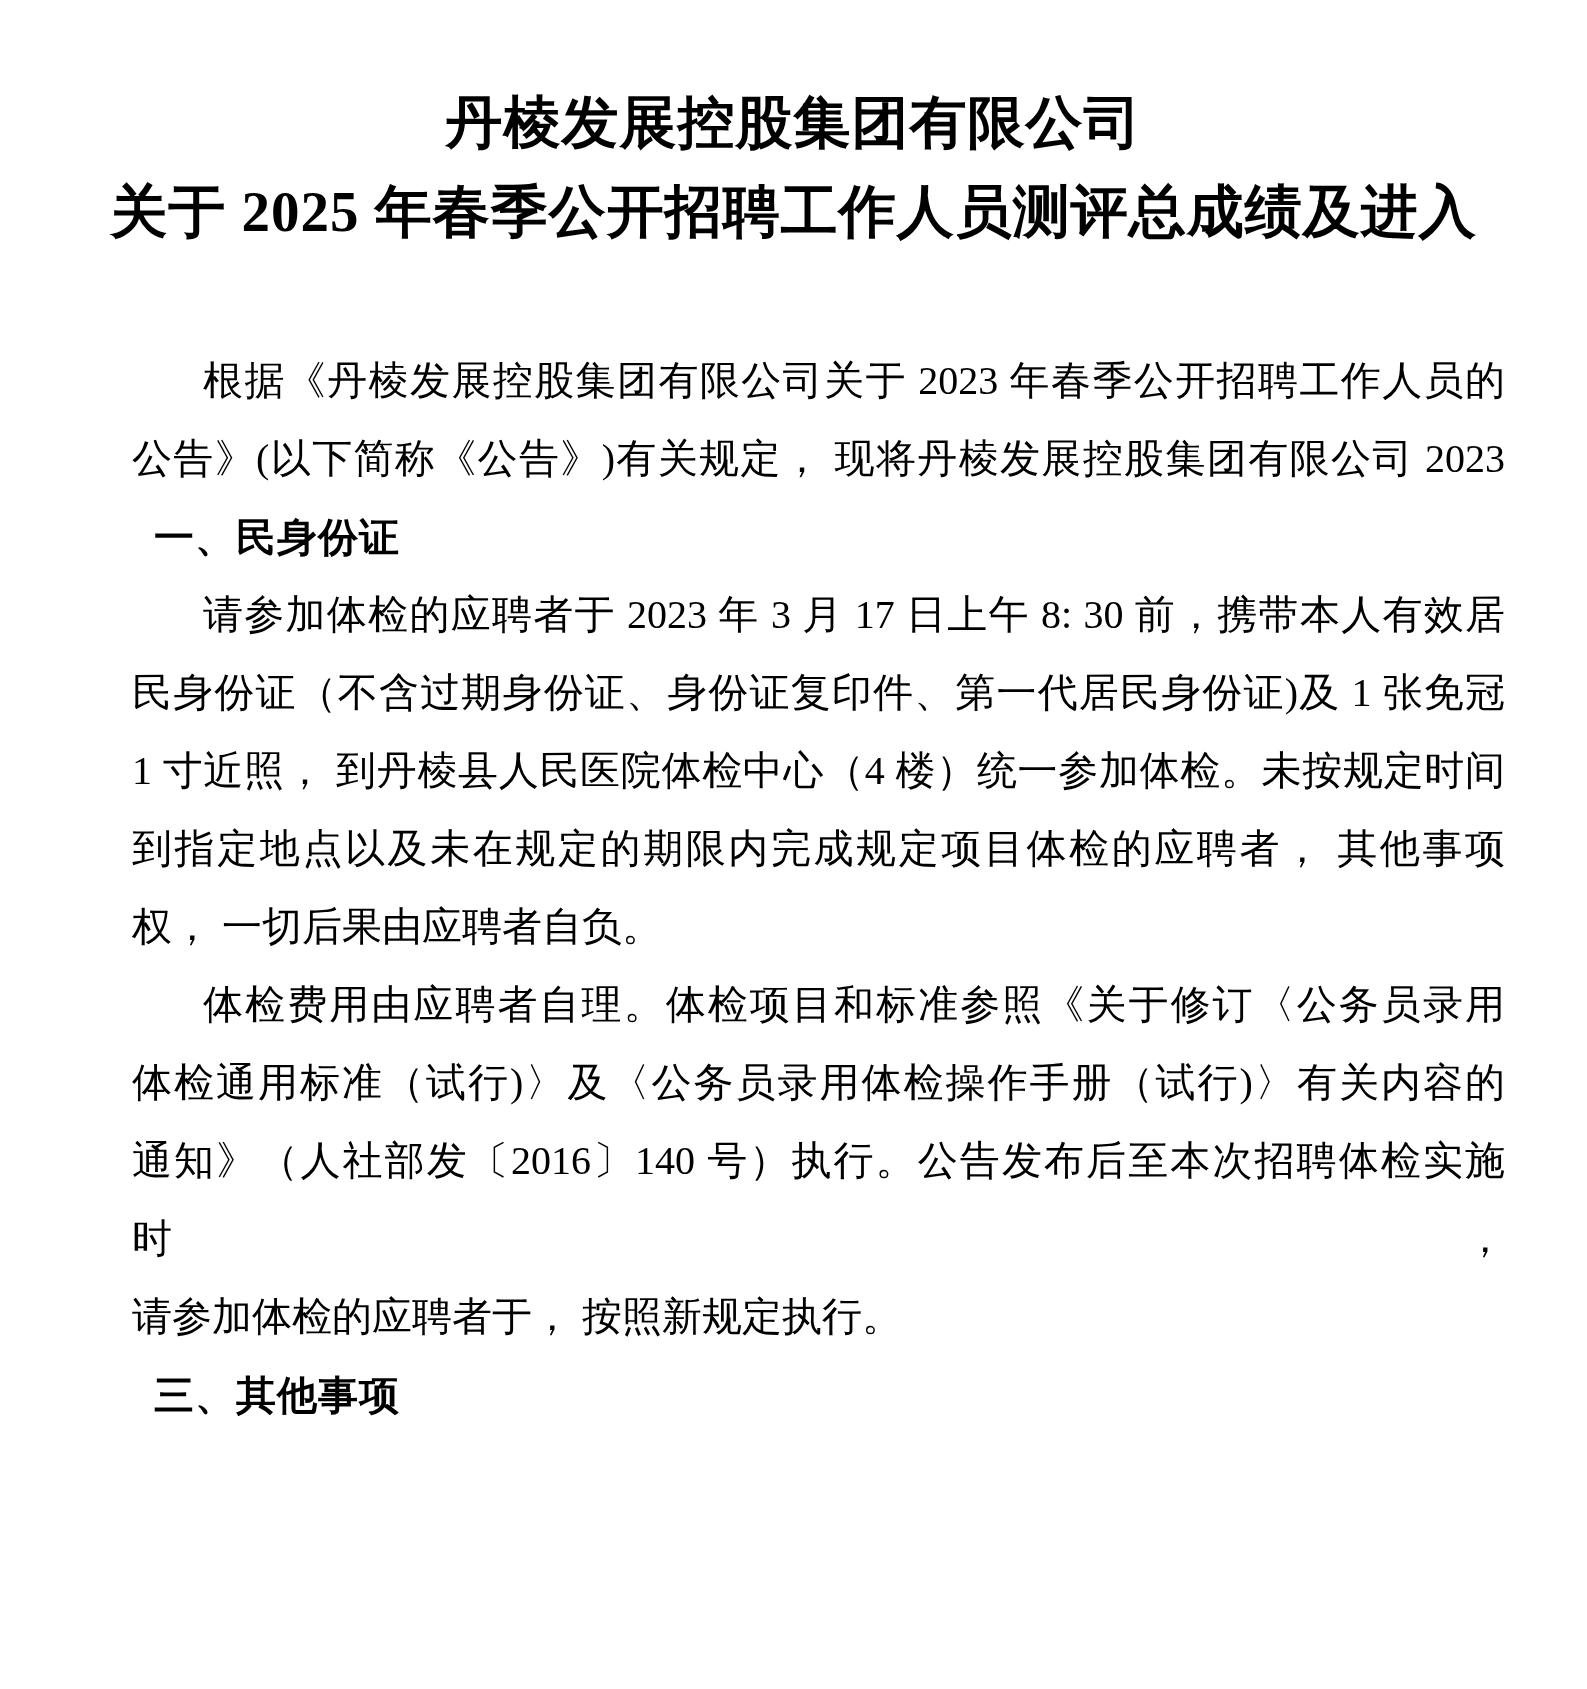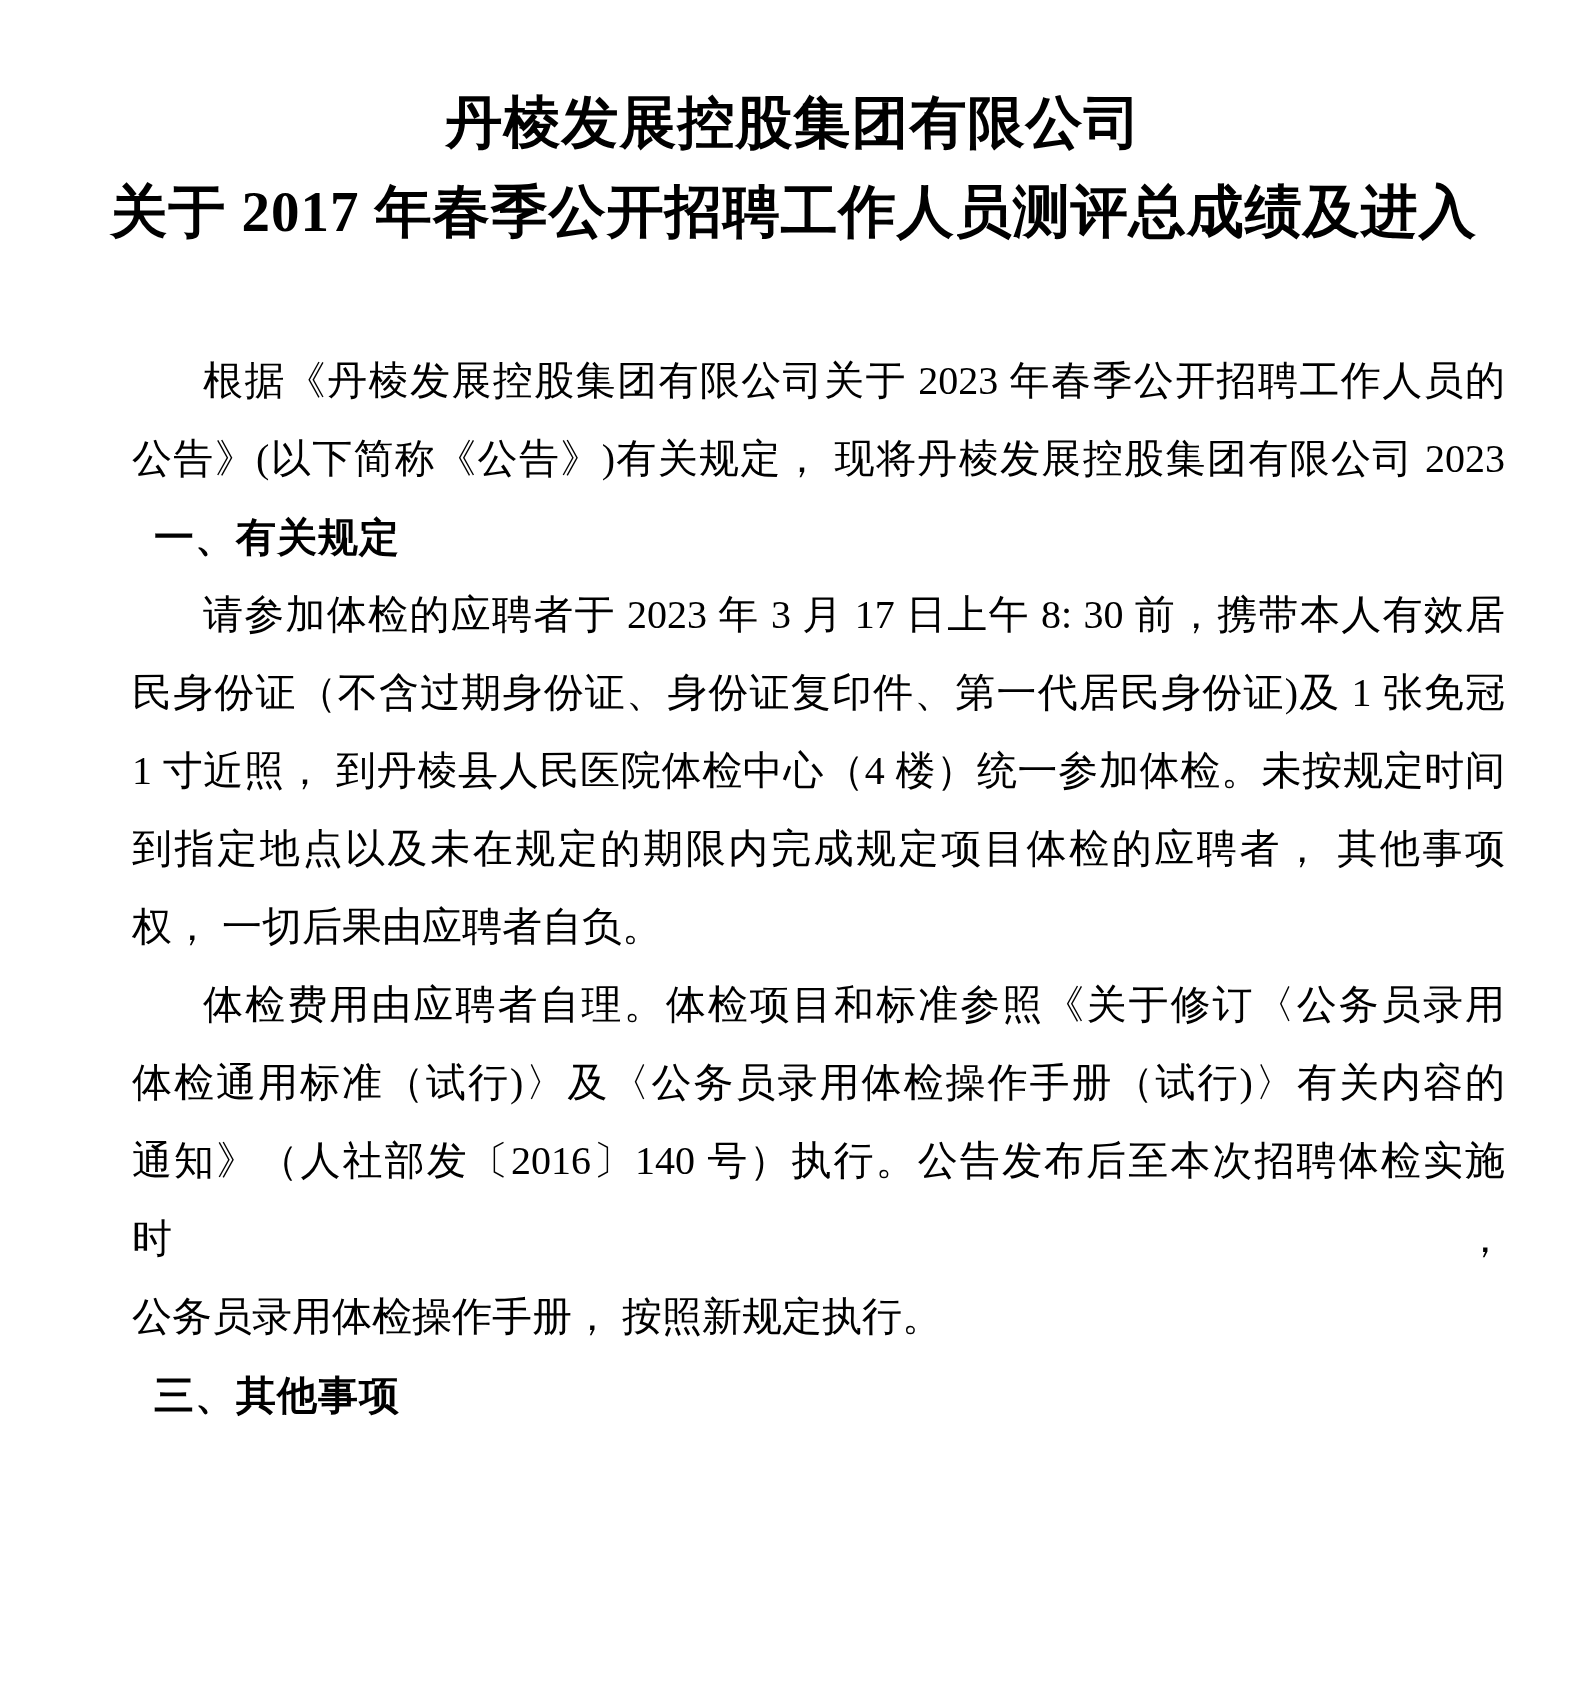--- a/index.html
+++ b/index.html
@@ -56,37 +56,37 @@
     min-height: 78px;
   }
 </style>
 </head>
 <body>
 
 <div class="page">
 
   <div class="title-block">
     <div class="title-line">丹棱发展控股集团有限公司</div>
-    <div class="title-line">关于 2017 年春季公开招聘工作人员测评总成绩及进入</div>
+    <div class="title-line">关于 2025 年春季公开招聘工作人员测评总成绩及进入</div>
   </div>
 
   <div class="body-block">
 
     <div class="line indent">根据《丹棱发展控股集团有限公司关于 2023 年春季公开招聘工作人员的</div>
     <div class="line">公告》(以下简称《公告》)有关规定， 现将丹棱发展控股集团有限公司 2023</div>
 
-    <div class="heading">一、有关规定</div>
+    <div class="heading">一、民身份证</div>
     <div class="line indent">请参加体检的应聘者于 2023 年 3 月 17 日上午 8: 30 前，携带本人有效居</div>
     <div class="line">民身份证（不含过期身份证、身份证复印件、第一代居民身份证)及 1 张免冠</div>
     <div class="line">1 寸近照， 到丹棱县人民医院体检中心（4 楼）统一参加体检。未按规定时间</div>
     <div class="line">到指定地点以及未在规定的期限内完成规定项目体检的应聘者， 其他事项</div>
     <div class="line last">权， 一切后果由应聘者自负。</div>
 
     <div class="line indent">体检费用由应聘者自理。体检项目和标准参照《关于修订〈公务员录用</div>
     <div class="line">体检通用标准（试行)〉及〈公务员录用体检操作手册（试行)〉有关内容的</div>
     <div class="line">通知》（人社部发〔2016〕140 号）执行。公告发布后至本次招聘体检实施时，</div>
-    <div class="line last">公务员录用体检操作手册， 按照新规定执行。</div>
+    <div class="line last">请参加体检的应聘者于， 按照新规定执行。</div>
 
     <div class="heading">三、其他事项</div>
 
   </div>
 
 </div>
 
 </body></html>

